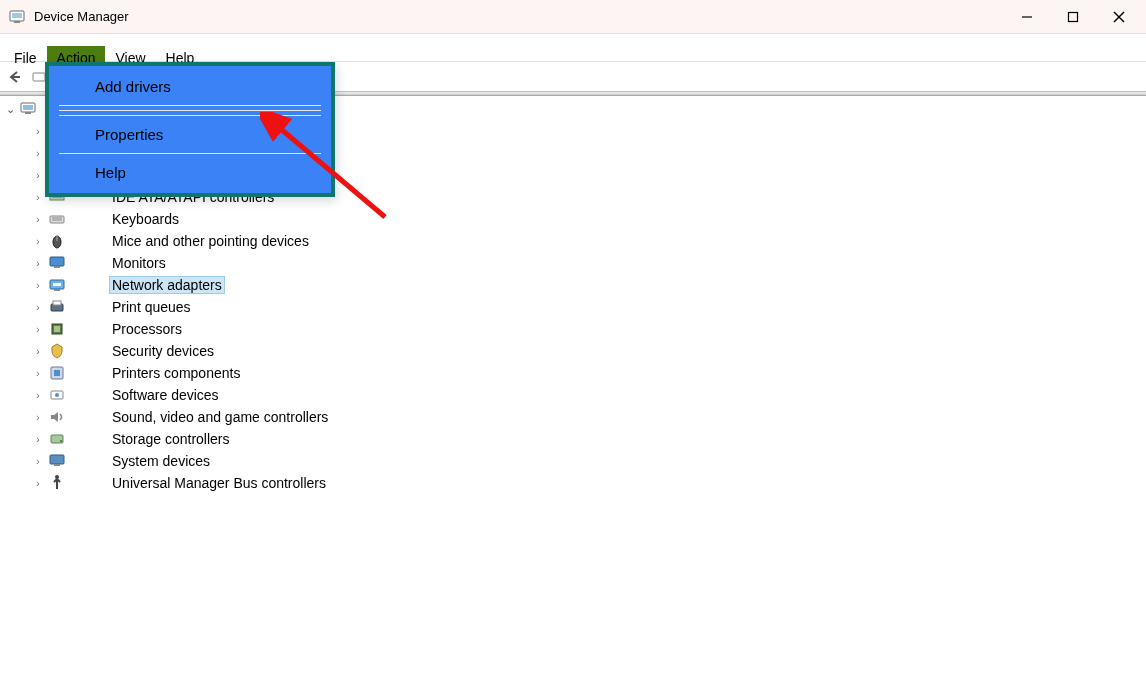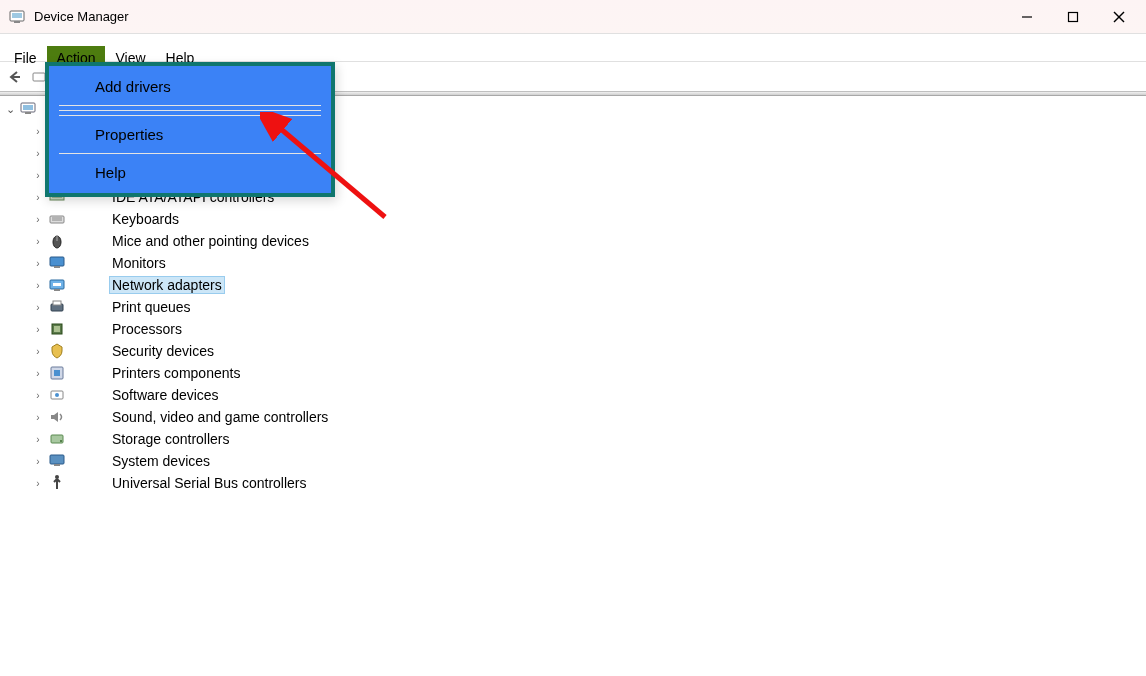--- a/index.html
+++ b/index.html
@@ -271,21 +271,21 @@
         <span class="label">System devices</span>
       </div>
       <div class="tree-item">
         <span class="expand">›</span>
         <span class="dev-icon">
           <svg width="18" height="18" viewBox="0 0 18 18">
             <path d="M9 15 V5 M9 5 L6 8 M9 5 L12 8" stroke="#444" stroke-width="2" fill="none"></path>
             <circle cx="9" cy="3" r="2" fill="#444"></circle>
           </svg>
         </span>
-        <span class="label">Universal Serial Bus controllers</span>
+        <span class="label">Universal Manager Bus controllers</span>
       </div>
     </div>
 </div>
 
 <div class="dropdown">
   <div class="dditem">Add drivers</div>
   <div class="ddsep"></div>
   <div class="ddsep"></div>
   <div class="ddsep"></div>
   <div class="dditem">Properties</div>

